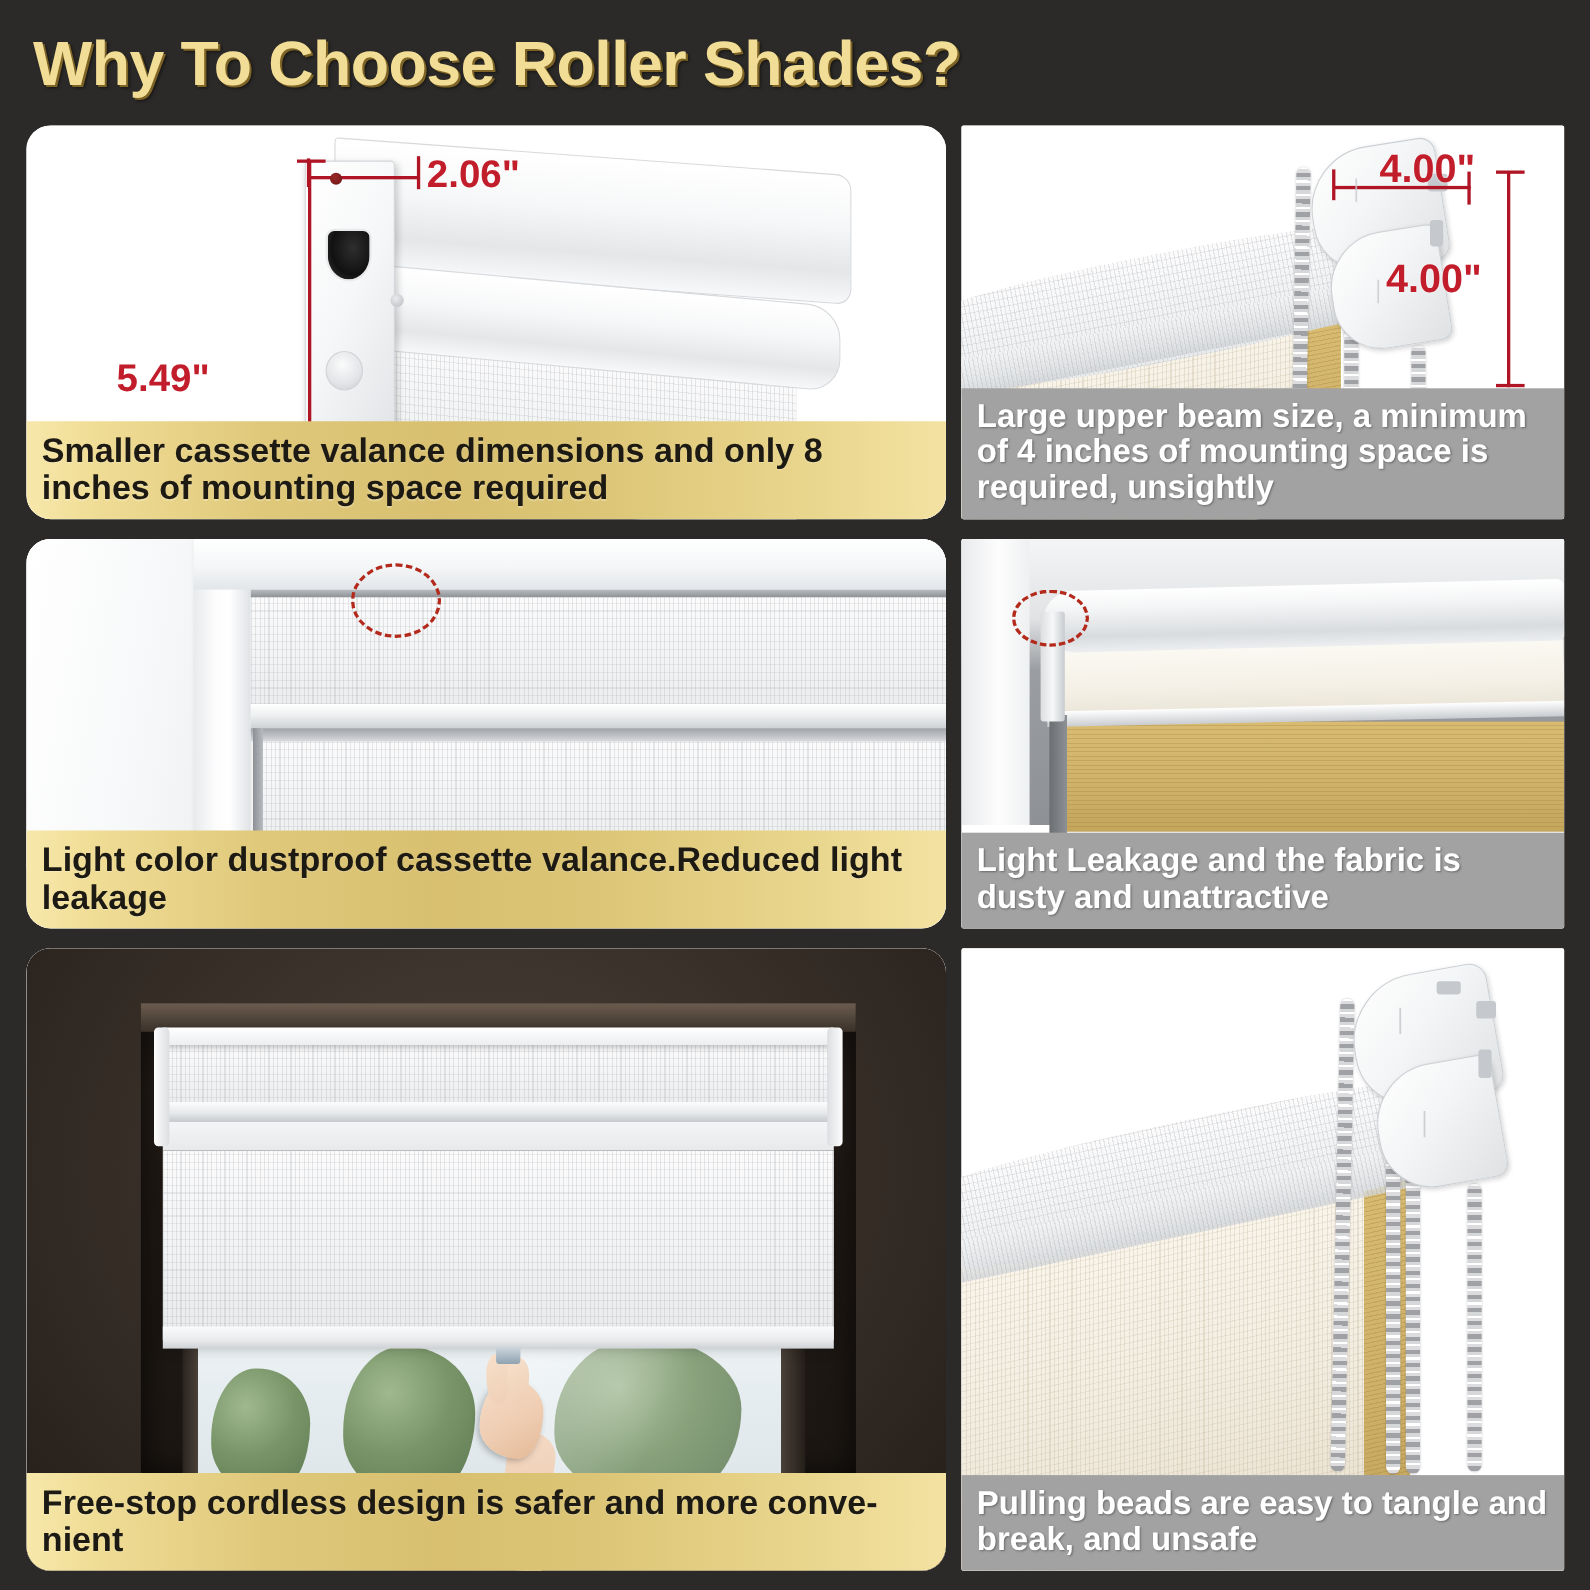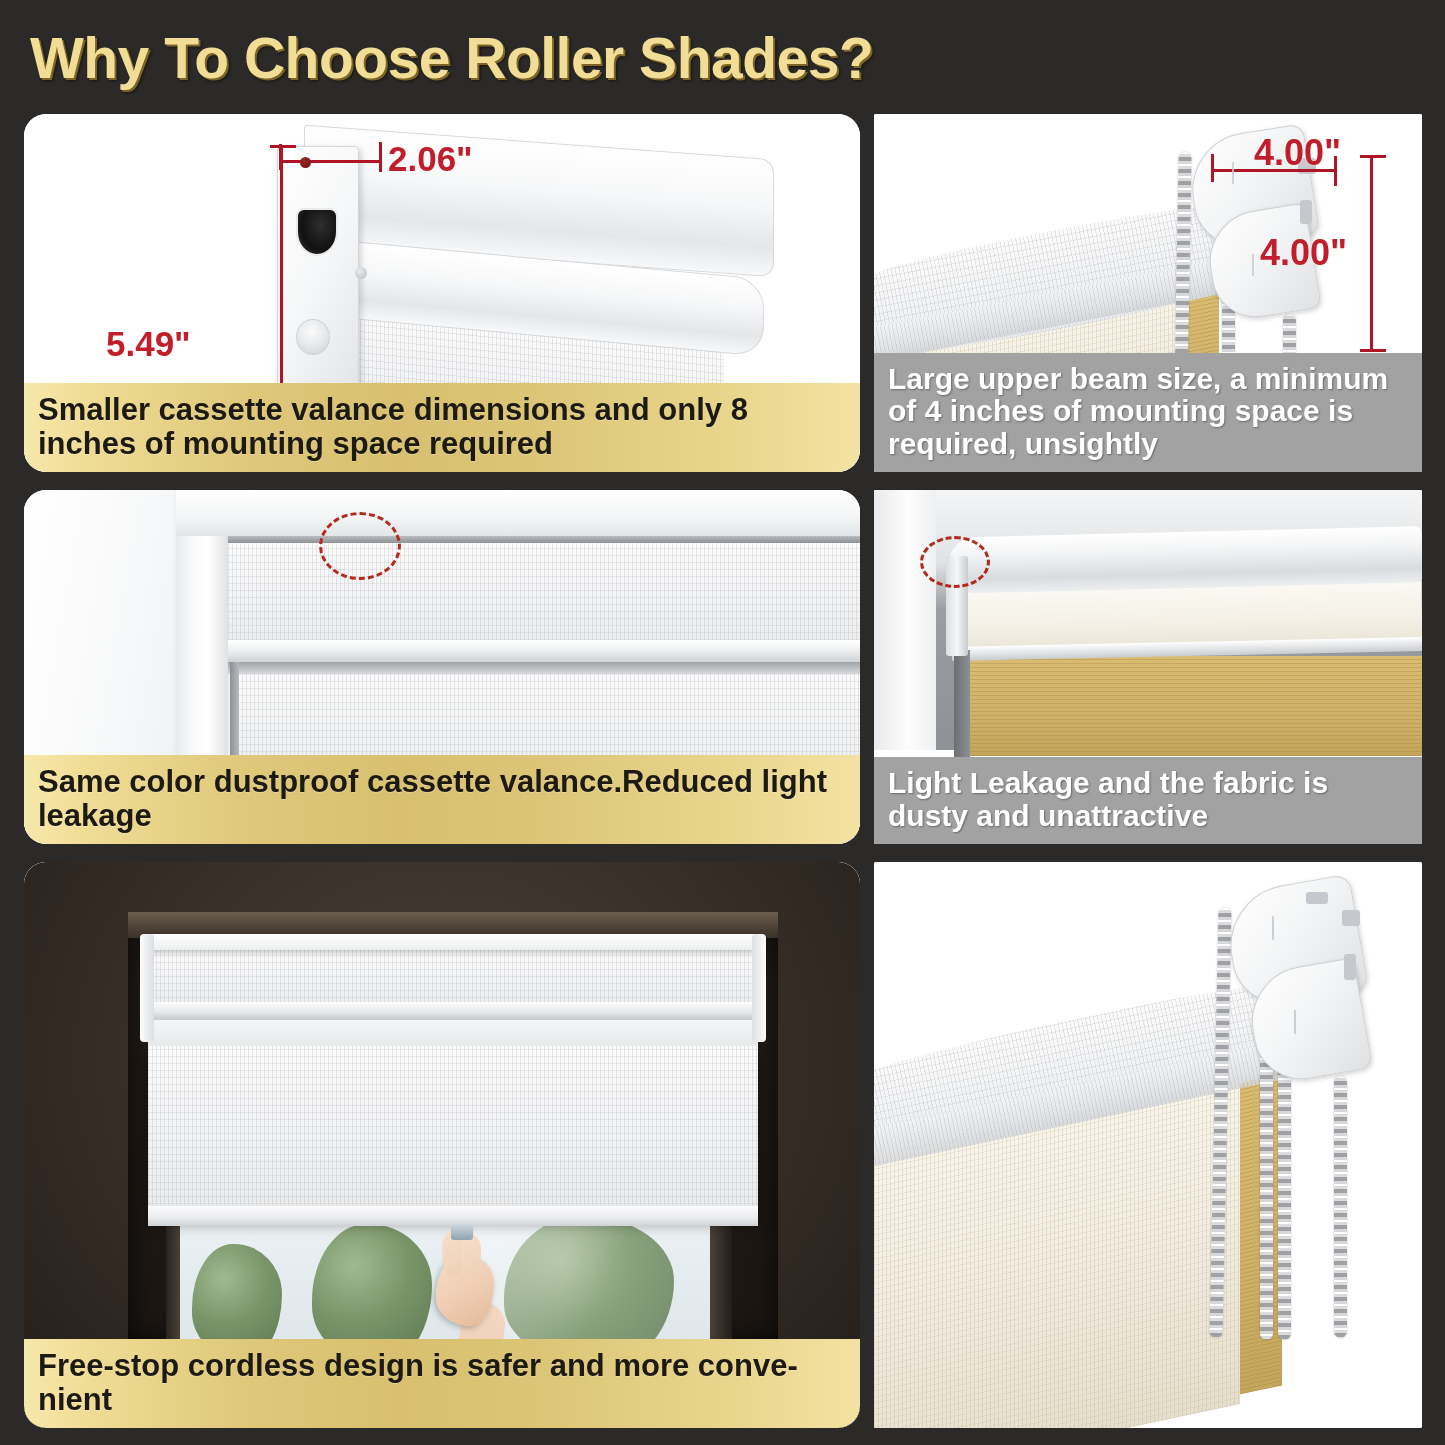--- a/index.html
+++ b/index.html
@@ -341,21 +341,21 @@
 
       <div class="fab-white" style="position:absolute; left:214px; top:184px; width:630px; height:120px; z-index:8;"></div>
 
       <div style="position:absolute; left:206px; top:172px; width:9px; height:132px; z-index:10;
                   background:linear-gradient(90deg,#8d9094 0%,#b7babe 100%);"></div>
 
       <div class="dash-ellipse" style="left:295px; top:22px; width:82px; height:68px;"></div>
 
       <div class="arrow-tail" style="left:192px; top:702px; width:0;"></div>
 
-      <div class="caption gold">Same color dustproof cassette valance.Reduced light leakage</div>
+      <div class="caption gold">Light color dustproof cassette valance.Reduced light leakage</div>
     </div>
   </div>
 
   <div class="panel bad p-right p-r2">
     <div class="photo">
 
       <div style="position:absolute; left:0; top:0; width:548px; height:260px; z-index:5;
                   background:linear-gradient(180deg,#f4f5f6 0%,#e0e2e4 28%,#9a9da1 46%,#8e9195 100%);"></div>
       <div style="position:absolute; left:0; top:0; width:62px; height:260px; z-index:6;
                   background:linear-gradient(90deg,#e9eaec 0%,#fdfdfd 55%,#eef0f1 100%);"></div>
@@ -453,16 +453,17 @@
       <div style="position:absolute; left:398px; top:54px; width:22px; height:24px; z-index:15;
                   border-left:2px solid #c5c9cd; border-radius:0 50% 50% 0; opacity:.85;"></div>
       <div style="position:absolute; left:420px; top:148px; width:22px; height:24px; z-index:15;
                   border-left:2px solid #c5c9cd; border-radius:0 50% 50% 0; opacity:.85;"></div>
 
       <div class="bead-chain" style="left:340px; top:46px; height:430px; transform:rotate(1.2deg);"></div>
       <div class="bead-chain" style="left:386px; top:124px; height:354px;"></div>
       <div class="bead-chain" style="left:404px; top:132px; height:346px;"></div>
       <div class="bead-chain" style="left:460px; top:214px; height:262px;"></div>
 
+      <div class="caption grey">Pulling beads are easy to tangle and break, and unsafe</div>
     </div>
   </div>
 
 </div>
 
 </body></html>

